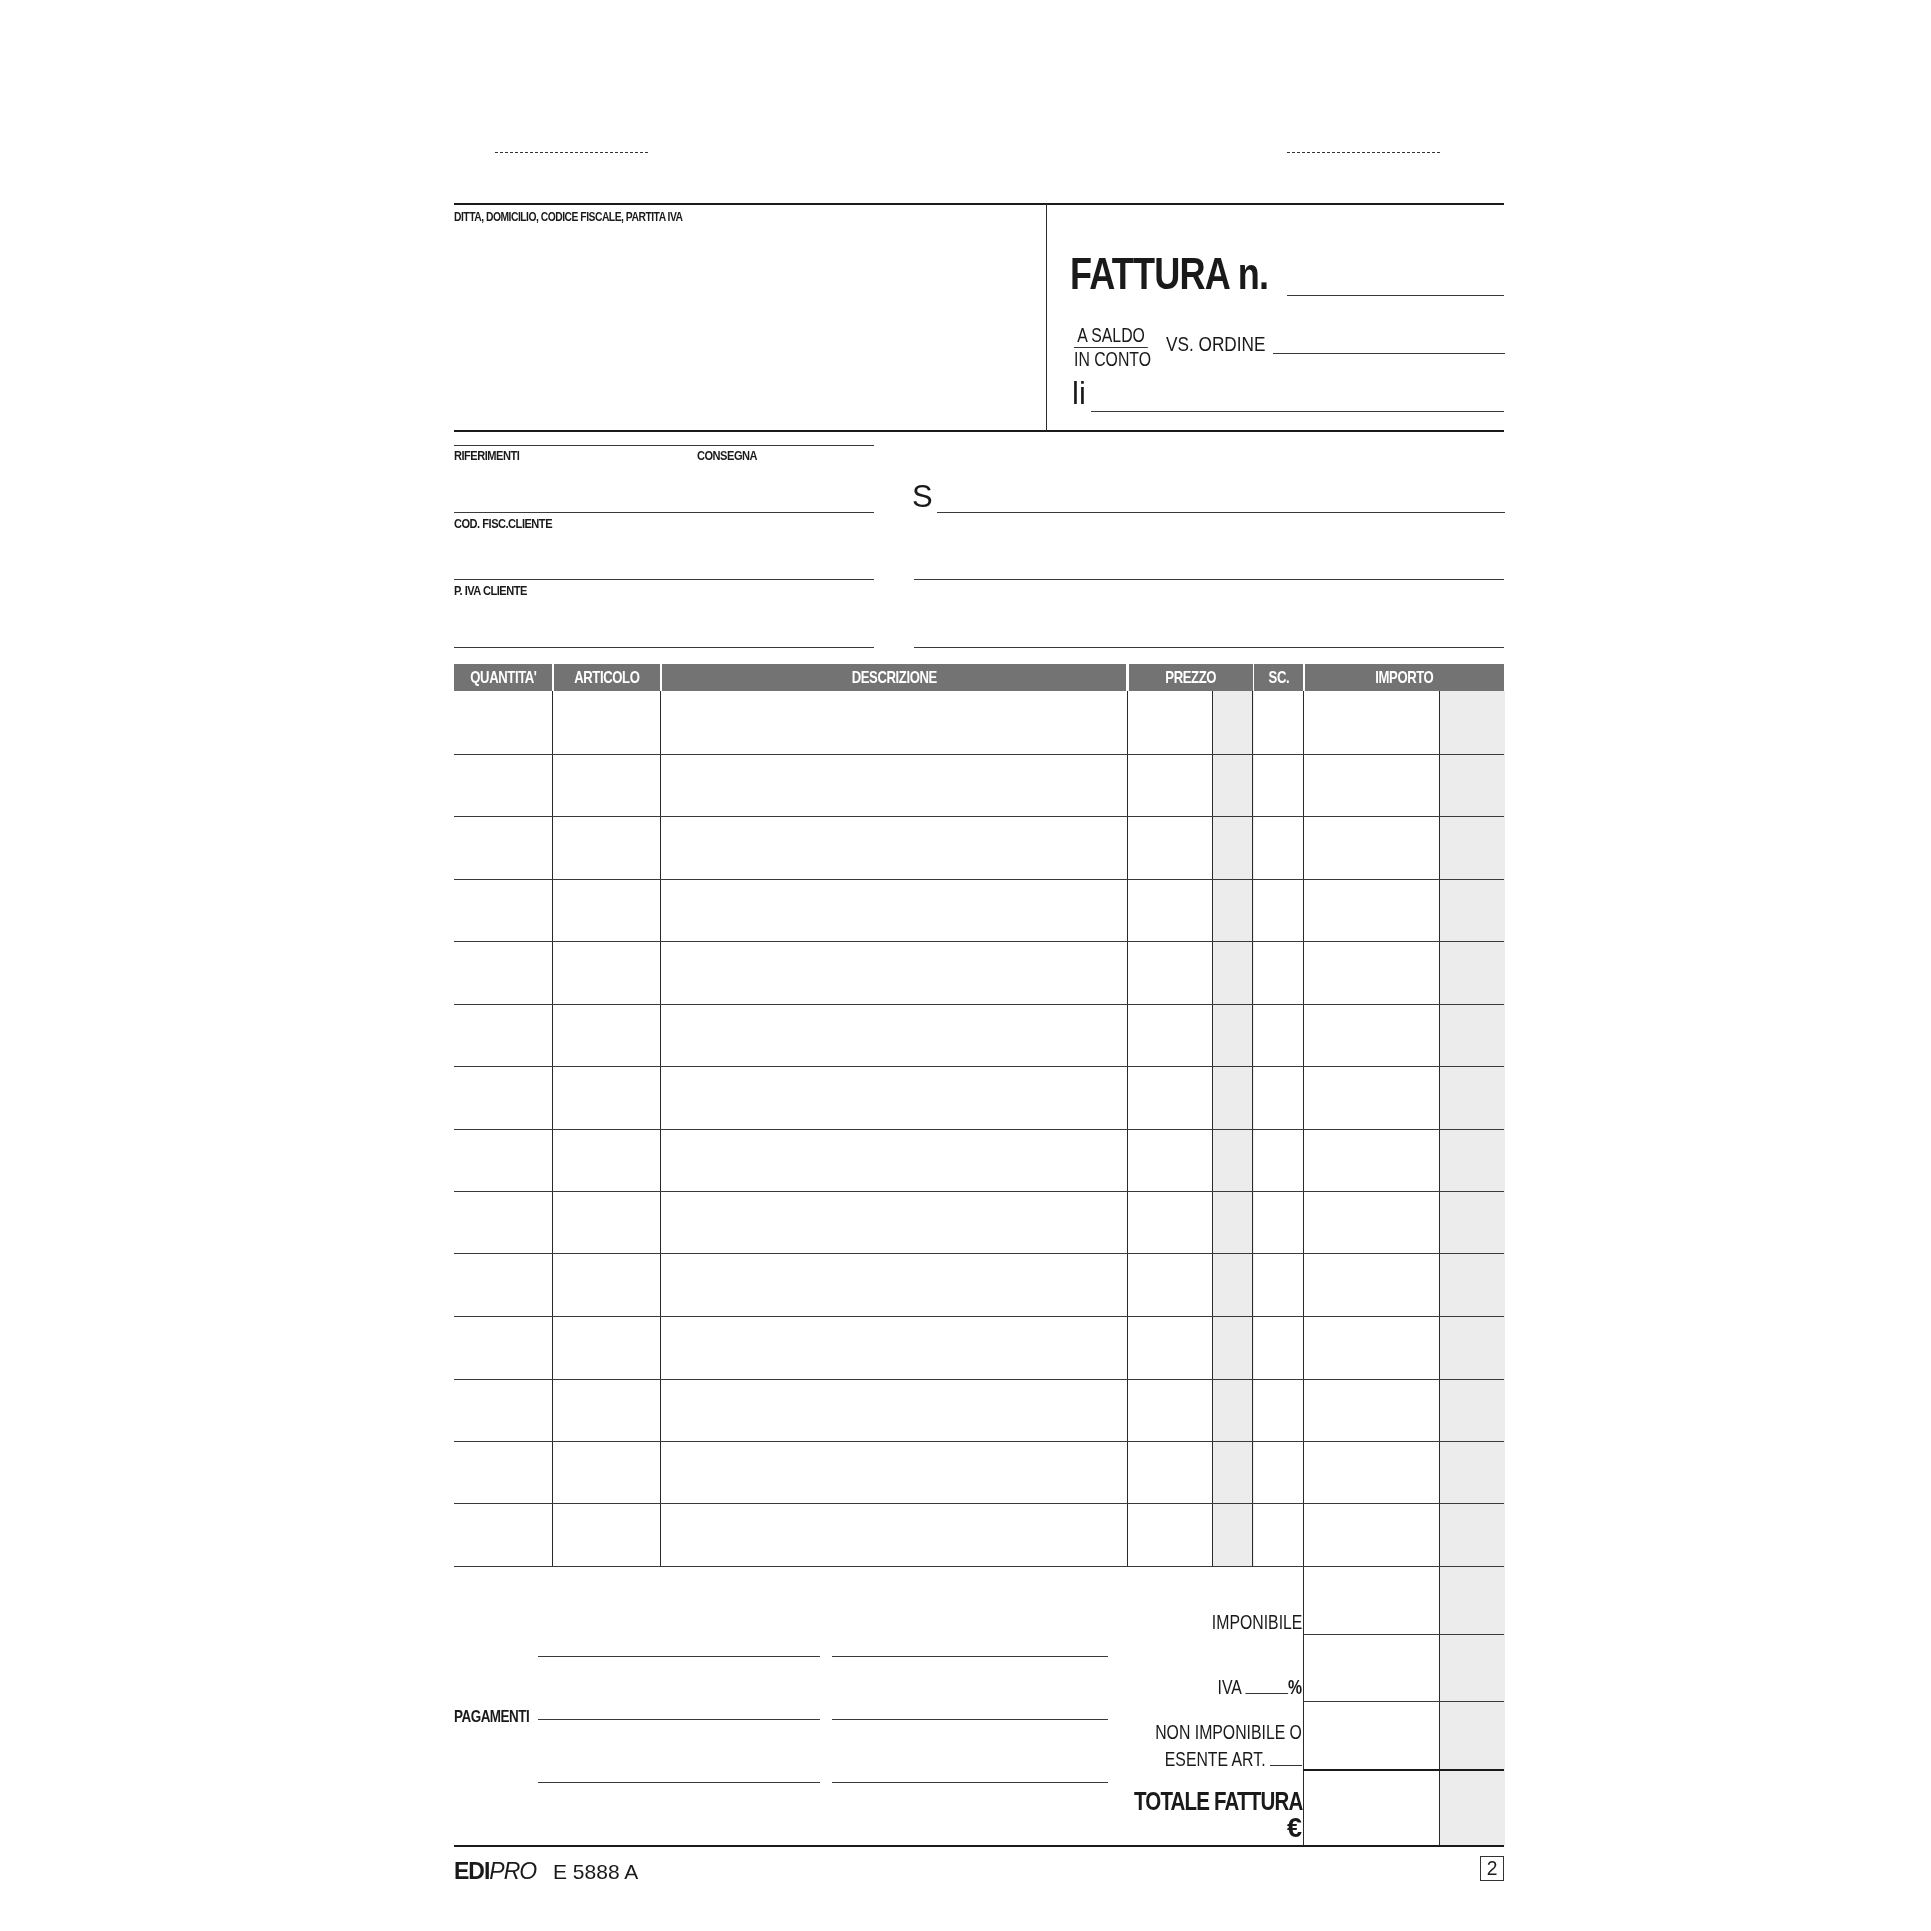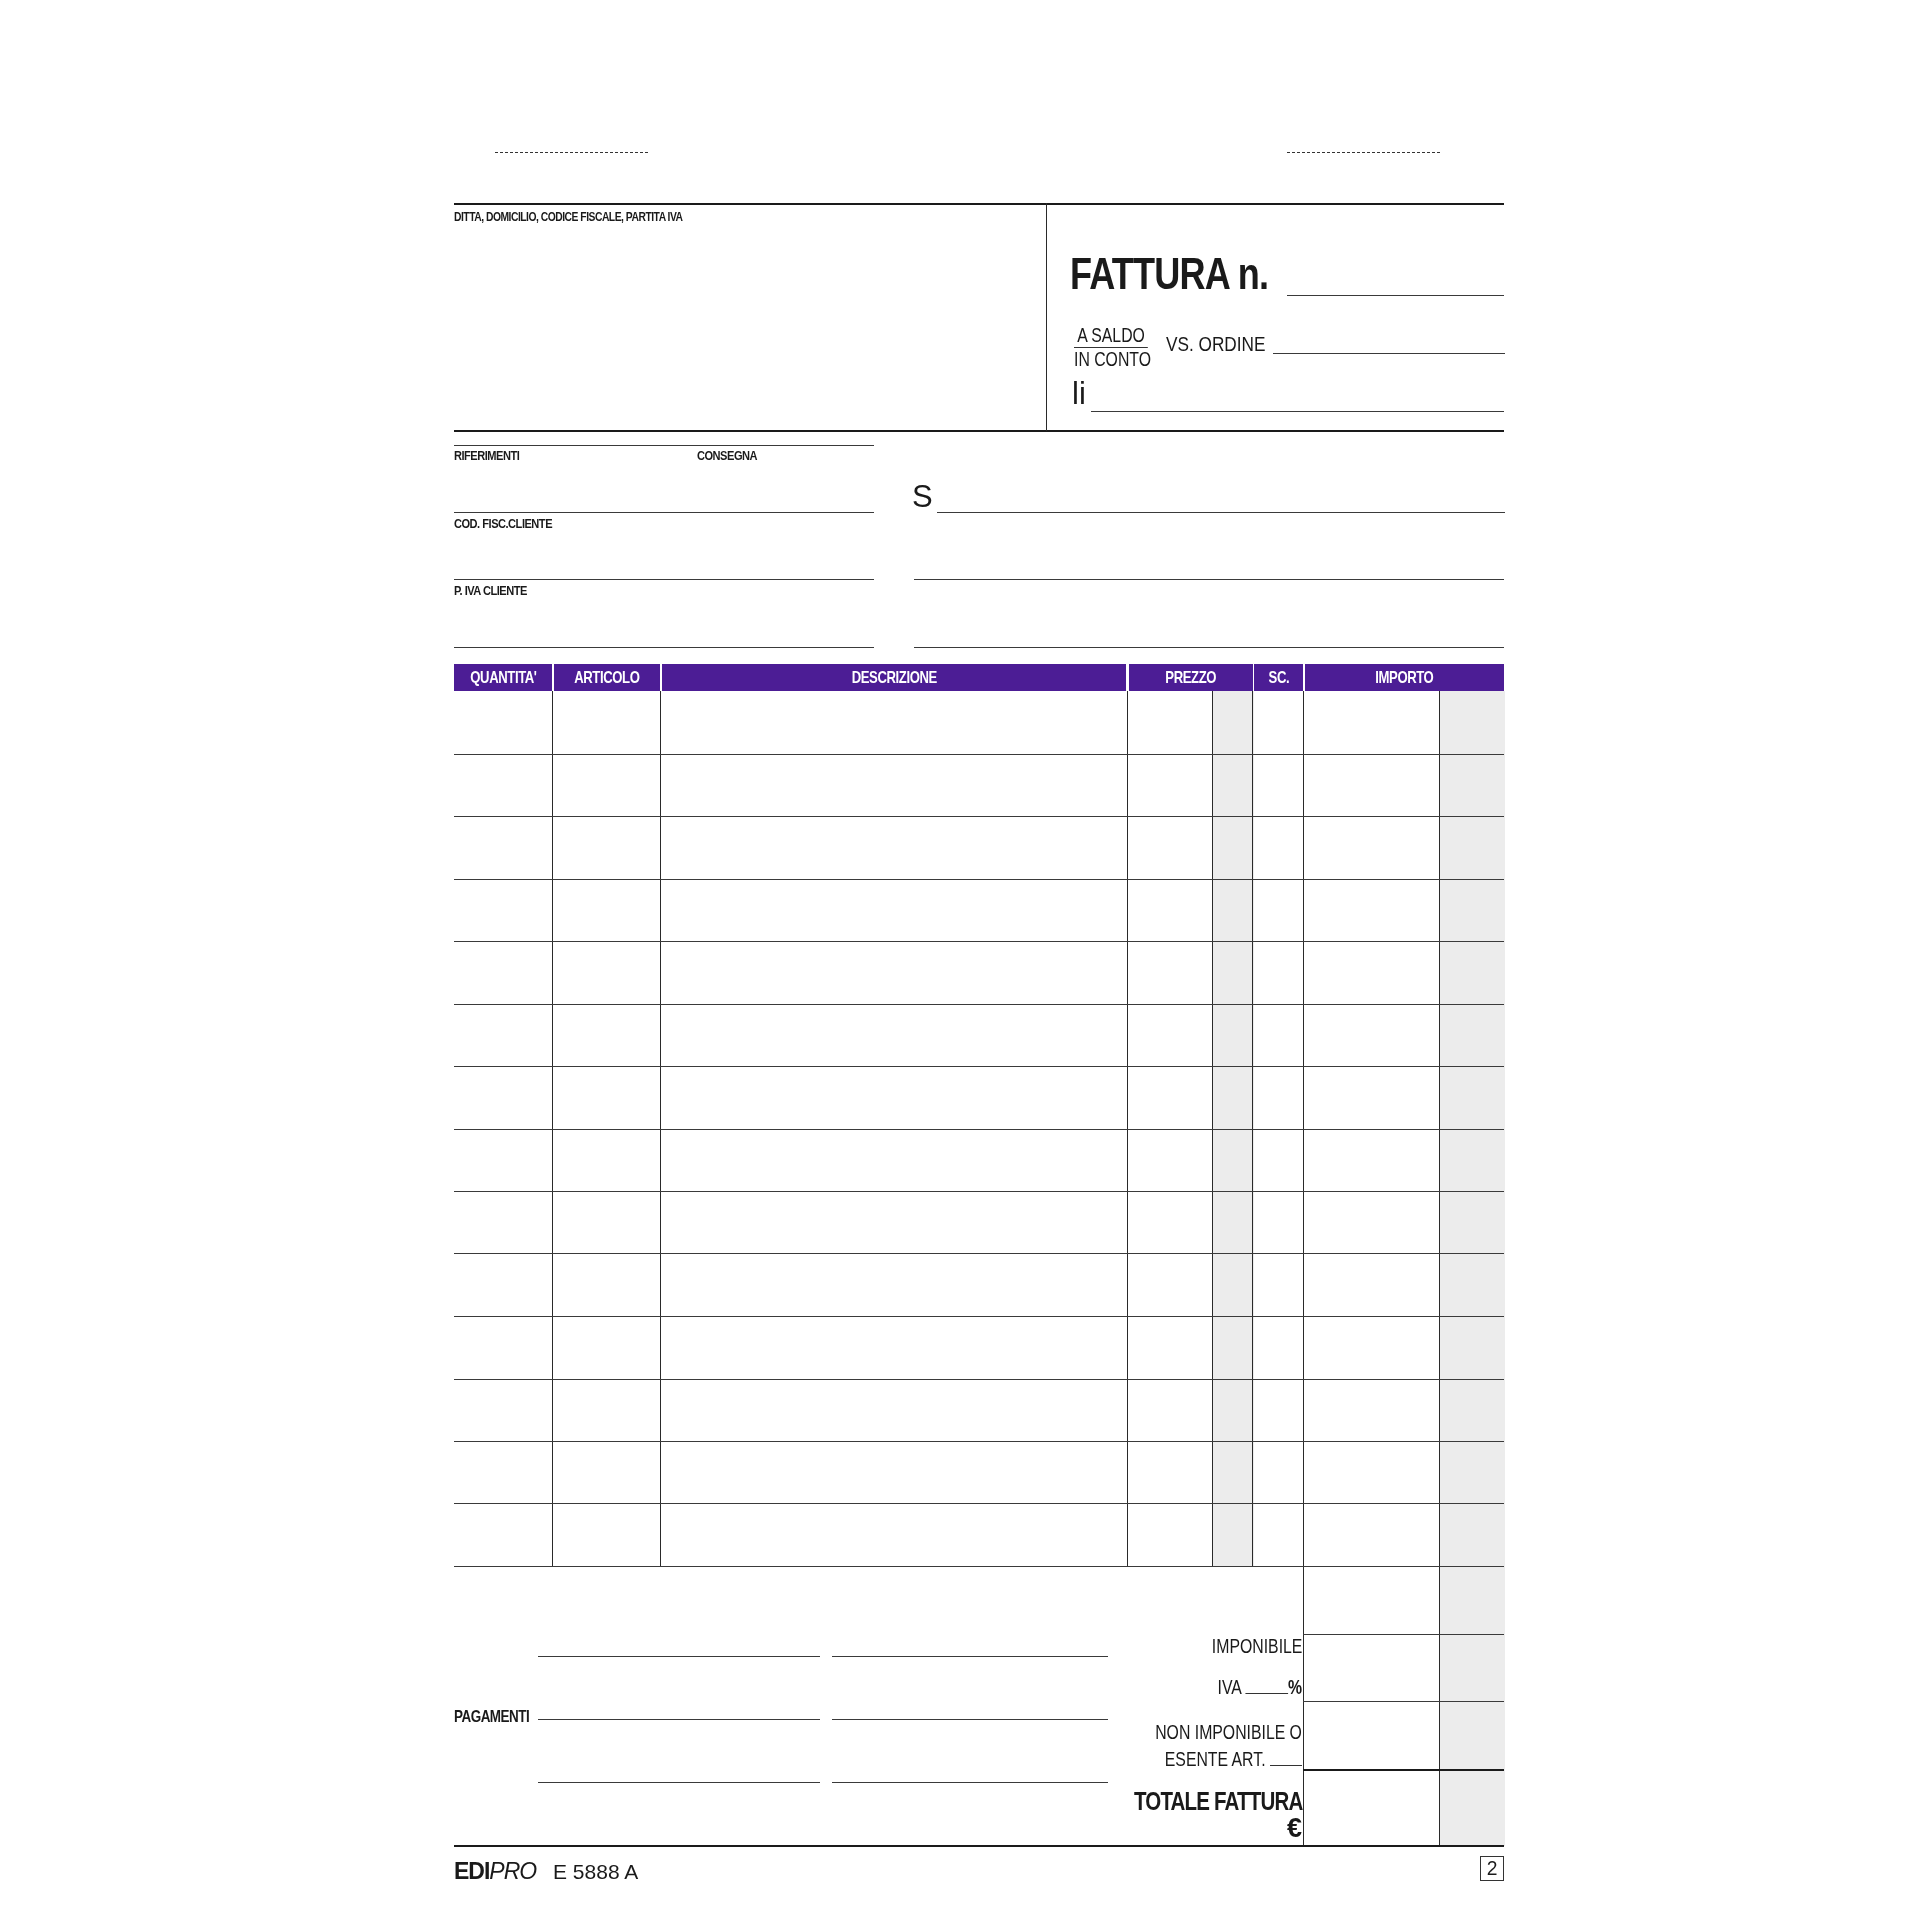--- a/index.html
+++ b/index.html
@@ -7,21 +7,21 @@
          font-family:"Liberation Sans", sans-serif; color:#1a1a1a; }
   .abs { position:absolute; }
   .hline { position:absolute; height:0; border-top:1.9px solid #3a3a3a; }
   .hline.thick { border-top-width:2.9px; border-top-color:#1a1a1a; }
   .vline { position:absolute; width:0; border-left:1.9px solid #2a2a2a; }
   .dash { position:absolute; height:0; border-top:1.9px dashed #333; }
   .lbl { position:absolute; font-weight:bold; font-size:13.5px; letter-spacing:-0.6px;
          transform:scaleX(0.82); transform-origin:left center; white-space:nowrap; }
   .cond { transform:scaleX(0.82); transform-origin:left center; white-space:nowrap; }
   .title { position:absolute; font-weight:bold; font-size:44px; letter-spacing:-1px; }
-  .th { position:absolute; top:664px; height:27px; background:#4c1d95; color:#fff;
+  .th { position:absolute; top:664px; height:27px; background:#737373; color:#fff;
         font-weight:bold; font-size:16.4px; display:flex; align-items:center; justify-content:center;
         letter-spacing:-0.5px; }
   .th span { display:inline-block; transform:scaleX(0.8); }
   .gray { position:absolute; background:#ececec; }
   .field { position:absolute; background:transparent; border:none; outline:none; font-family:"Liberation Sans", sans-serif; font-size:17.4px; }
   .cell { position:absolute; background:transparent; border:none; outline:none; font-family:"Liberation Sans", sans-serif; font-size:15.4px; }
   .sumlbl { position:absolute; right:629px; text-align:right; font-size:19.3px; white-space:nowrap; }
 </style>
 </head>
 <body>
@@ -210,21 +210,21 @@
 <div class="hline" style="left:832px; top:1719px; width:276px;"></div>
 <div class="hline" style="left:538px; top:1782px; width:282px;"></div>
 <div class="hline" style="left:832px; top:1782px; width:276px;"></div>
 <input class="field" style="left: 540px; top: 1627px; width: 278px; height: 27px;">
 <input class="field" style="left: 834px; top: 1627px; width: 272px; height: 27px;">
 <input class="field" style="left: 540px; top: 1690px; width: 278px; height: 27px;">
 <input class="field" style="left: 834px; top: 1690px; width: 272px; height: 27px;">
 <input class="field" style="left: 540px; top: 1753px; width: 278px; height: 27px;">
 <input class="field" style="left: 834px; top: 1753px; width: 272px; height: 27px;">
 
-<div class="sumlbl" style="top:1612px;margin-top:24px;"><span class="cond" style="display:inline-block; transform-origin:right center;">IMPONIBILE</span></div>
+<div class="sumlbl" style="top:1612px;"><span class="cond" style="display:inline-block; transform-origin:right center;">IMPONIBILE</span></div>
 <div class="sumlbl" style="top:1677px;">
   <span class="cond" style="display:inline-block; transform-origin:right center;"><span>IVA</span> <span style="display:inline-block; width:52px; border-bottom:1.4px solid #333;"></span><b>%</b></span>
 </div>
 <div class="sumlbl" style="top:1719px; line-height:27px;">
   <div class="cond" style="transform-origin:right center;">NON IMPONIBILE O</div>
   <div class="cond" style="transform-origin:right center;"><span>ESENTE ART.</span> <span style="display:inline-block; width:39px; border-bottom:1.4px solid #333;"></span></div>
 </div>
 <div class="sumlbl" style="top:1788px; font-weight:bold; font-size:25px; line-height:27px;">
   <div class="cond" style="transform-origin:right center; letter-spacing:-1px;">TOTALE FATTURA</div>
   <div style="font-size:27px;">€</div>

